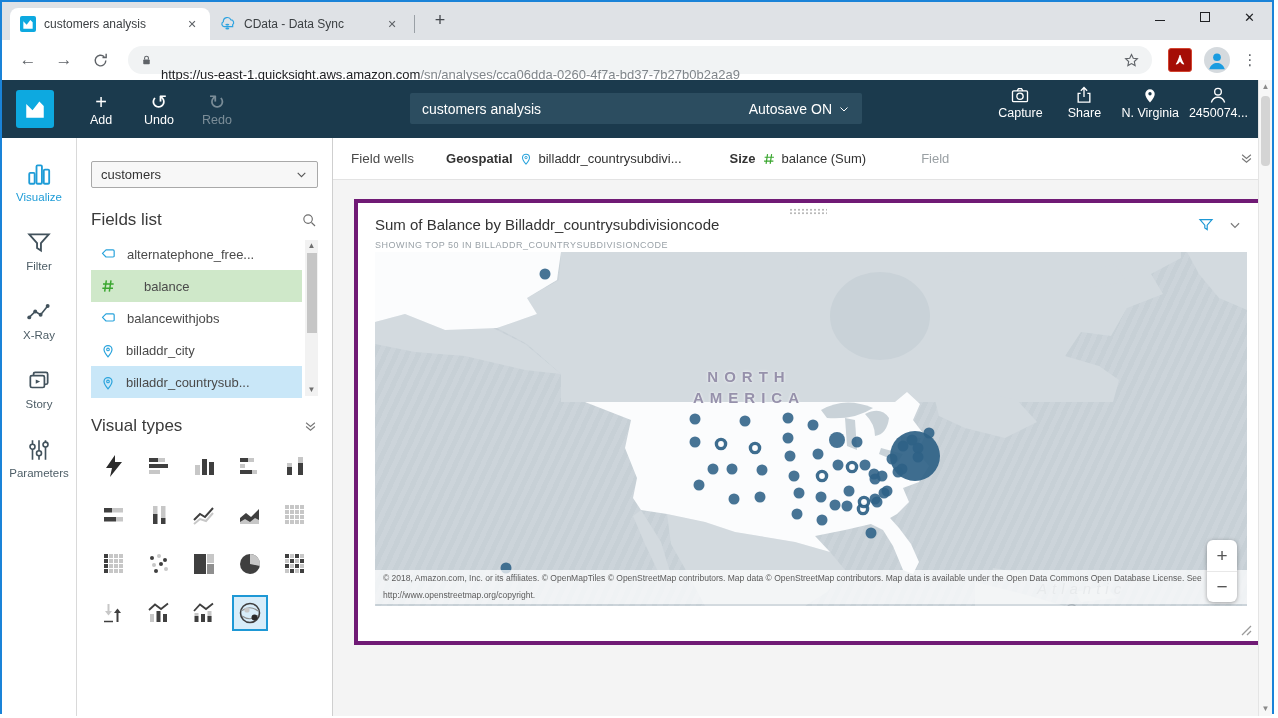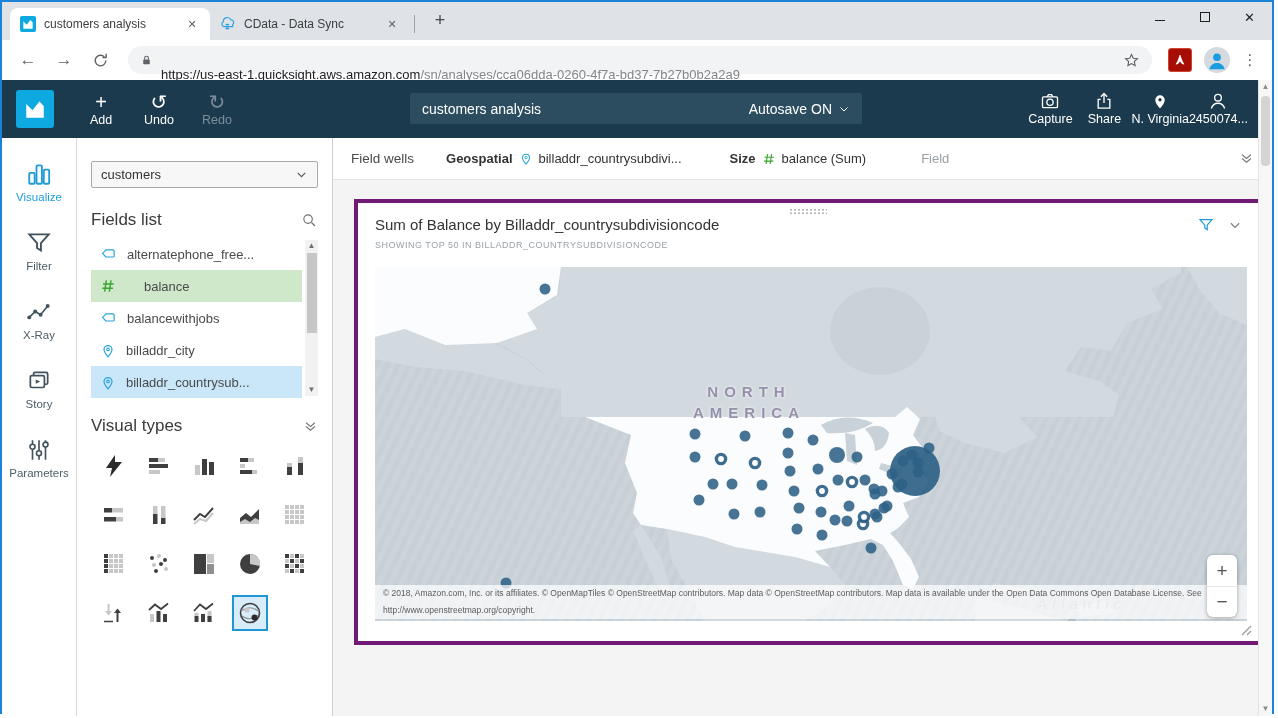--- a/index.html
+++ b/index.html
@@ -47,21 +47,21 @@
     position:relative; color:#fff; }
   .qs-logo { width:38px; height:38px; border-radius:3px; background:#0da9e0; margin-right:18px;
     display:flex; align-items:center; justify-content:center; }
   .qs-act { width:58px; text-align:center; font-size:12.5px; color:#fff; }
   .qs-act .g { font-size:20px; line-height:22px; font-weight:300; }
   .qs-act.disabled { color:rgba(255,255,255,.42); }
   .qs-titlebox { position:absolute; left:408px; width:452px; height:31px; top:13px;
     background:#2c4d60; border-radius:2px; display:flex; align-items:center; padding:0 12px; }
   .qs-titlebox .name { flex:1; font-size:14px; color:#fff; }
   .qs-titlebox .autosave { font-size:14px; color:#fff; display:flex; align-items:center; gap:6px; }
-  .qs-right { position:absolute; right:24px; top:10px; display:flex; }
+  .qs-right { position:absolute; right:24px; top:4px; display:flex; gap:10px; }
   .qs-ritem { min-width:54px; text-align:center; font-size:12.5px; color:#fff; }
   .qs-ritem .ic { height:22px; display:flex; align-items:center; justify-content:center; }
 
   
   .main { display:flex; height:578px; position:relative; background:#f4f4f4; }
 
   .rail { width:75px; background:#fff; border-right:1px solid #d9d9d9; padding-top:22px; }
   .rail-item { text-align:center; margin-bottom:26px; color:#42525c; cursor:pointer; }
   .rail-item .ric { height:28px; display:flex; align-items:center; justify-content:center; }
   .rail-item .rlabel { font-size:11.5px; margin-top:3px; color:#4d5d66; }
@@ -102,21 +102,21 @@
   .fw-chev { margin-left:auto; }
 
   .sheet { flex:1; position:relative; }
   .widget { position:absolute; left:21px; top:19px; width:908px; height:446px; background:#fff;
     border:4px solid #701a75; }
   .drag-dots { position:absolute; top:5px; left:50%; transform:translateX(-50%); width:38px; height:7px;
     background-image:radial-gradient(#b9b9b9 1px, transparent 1.2px); background-size:4px 3.5px; }
   .w-head { display:flex; align-items:center; padding:13px 16px 0 17px; }
   .w-title { flex:1; font-size:15px; color:#333; }
   .w-sub { padding:0 17px; margin-top:7px; font-size:9px; letter-spacing:.5px; color:#9aa2a8; }
-  .map { position:relative; margin:17px 0 0 17px; width:872px; height:354px; overflow:hidden;
+  .map { position:relative; margin:2px 0 0 17px; width:872px; height:354px; overflow:hidden;
     background:repeating-linear-gradient(115deg,#c7d0d6 0px,#c7d0d6 5px,#ccd4da 5px,#ccd4da 10px);padding-left:8px; }
   .map svg.layer { position:absolute; left:0; top:0; }
   .maplabel { position:absolute; font-weight:bold; letter-spacing:6px; color:#9691ab; font-size:15px;
     text-shadow:0 0 3px rgba(255,255,255,.9); white-space:nowrap; }
   .oceanlabel { position:absolute; font-style:italic; letter-spacing:5px; color:#aab3ba; font-size:15px;
     white-space:nowrap; }
   .attribution { position:absolute; left:0; right:0; bottom:2px; background:rgba(255,255,255,.72);
     padding:3px 8px 4px 8px; z-index:3; }
   .attribution div { font-size:8.5px; color:#5b5b5b; white-space:nowrap; overflow:hidden; }
   .attribution div + div { margin-top:7px; }

